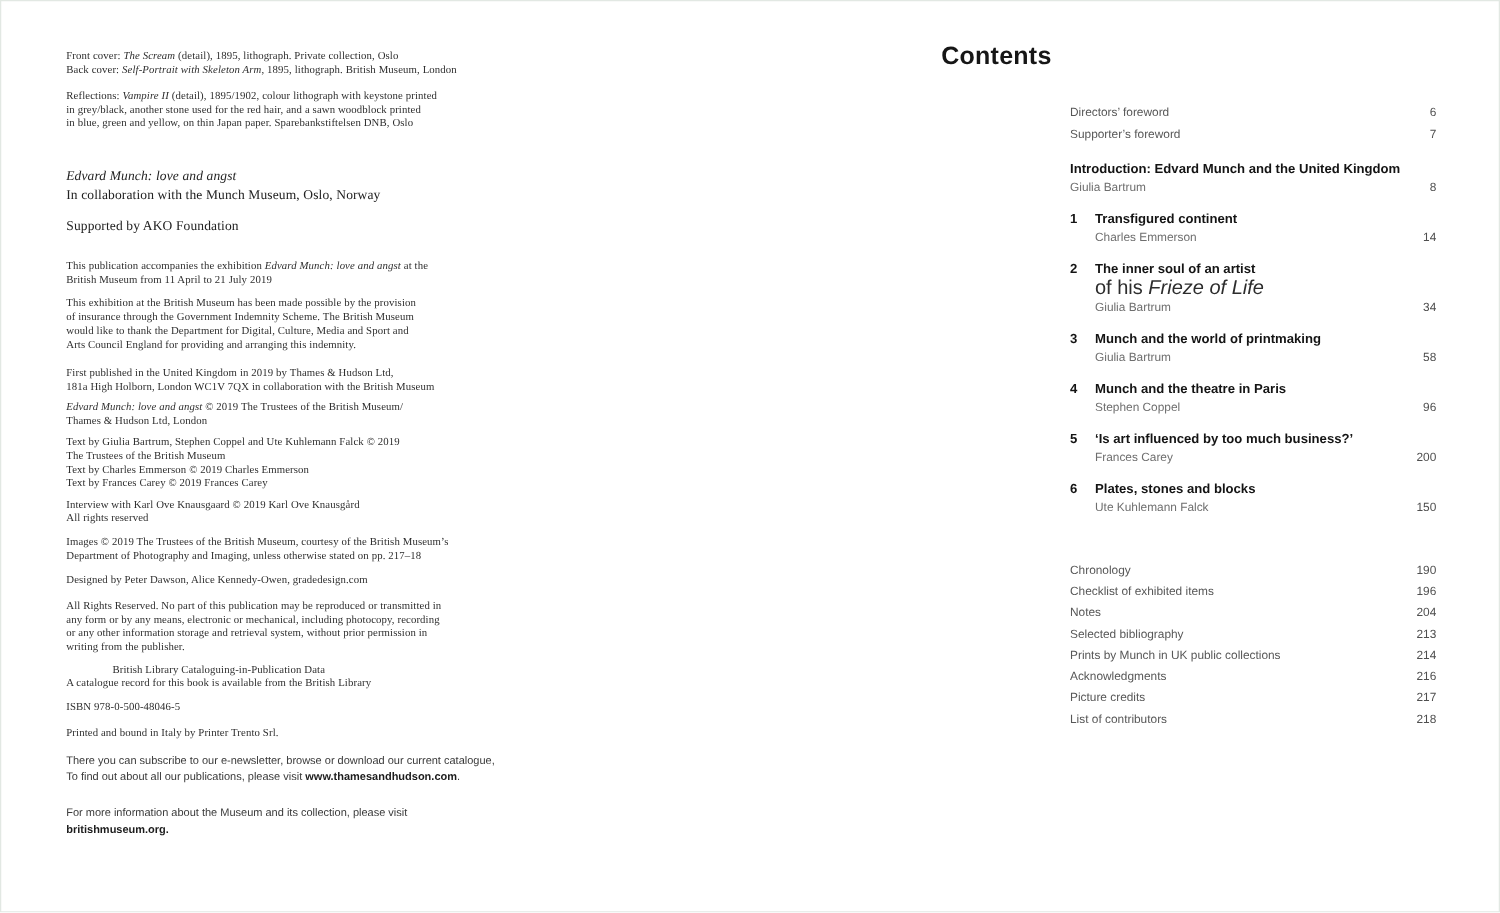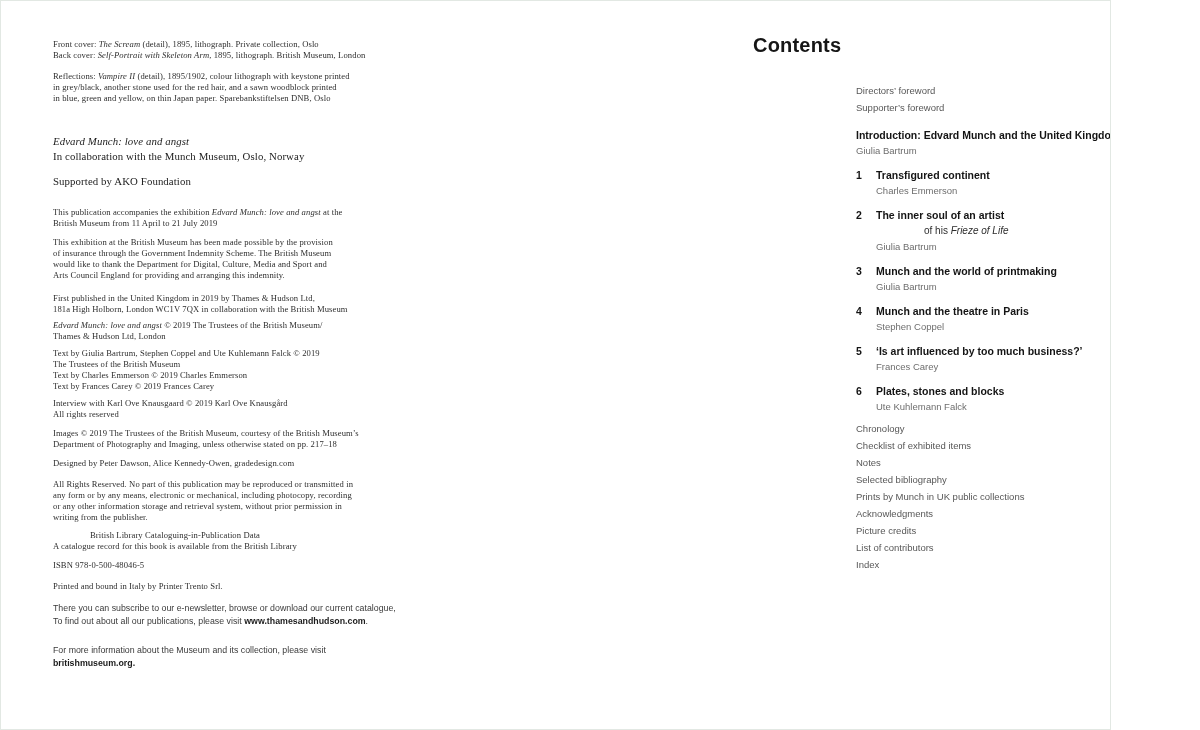--- a/index.html
+++ b/index.html
@@ -1,17 +1,17 @@
 <!DOCTYPE html>
 <html><head>
 <meta charset="utf-8">
 <style>
   html,body{margin:0;padding:0;background:#fff;}
   .canvas{
-    position:relative;width:1111px;height:730px;background:#ffffff;
+    position:relative;width:1200px;height:730px;background:#ffffff;
     border:1px solid #e2e8e3;box-sizing:border-box;overflow:hidden;
     font-family:"Liberation Sans","DejaVu Sans",sans-serif;
   }
   
   .left-page{position:absolute;left:0;top:0;width:600px;height:730px;}
   .lb{
     position:absolute;left:52px;color:#2e2e2e;
     font-family:"Liberation Serif","DejaVu Serif",serif;
     font-size:8.6px;line-height:11px;letter-spacing:.1px;
   }
@@ -28,24 +28,24 @@
   .toc-title{
     position:absolute;left:152px;top:33px;margin:0;
     font-size:20px;font-weight:bold;color:#161616;letter-spacing:.2px;
   }
   .toc{position:absolute;left:255px;top:84px;width:293px;}
   .t-row{
     display:flex;justify-content:space-between;align-items:baseline;
     height:16.5px;font-size:9.5px;color:#575757;white-space:nowrap;
   }
   .t-row.end{height:17px;}
-  .t-row.gap{margin-top:8px;}
+  .t-row.gap{margin-top:36px;}
   .t-entry{margin-top:8px;}
   .t-title{font-weight:bold;color:#141414;font-size:10.5px;line-height:16px;white-space:nowrap;}
-  .t-sub{color:#2d2d2d;font-size:10px;line-height:16px;white-space:nowrap;margin-left:48px;}
+  .t-sub{color:#2d2d2d;font-size:16px;line-height:16px;white-space:nowrap;}
   .t-sub .i{font-style:italic;}
   .t-last{display:flex;justify-content:space-between;align-items:baseline;line-height:16px;}
   .t-author{color:#6e6e6e;font-size:9.5px;white-space:nowrap;}
   .t-subtitle-dark{color:#252525;font-size:10.5px;white-space:nowrap;}
   .t-page{color:#4f4f4f;font-size:9.5px;}
   .ch-grid{display:flex;}
   .ch-num{width:20px;flex:0 0 20px;font-weight:bold;color:#141414;font-size:10.5px;line-height:16px;}
   .ch-body{flex:1 1 auto;min-width:0;}
 </style>
 </head>
@@ -251,19 +251,15 @@
           <span class="t-page">216</span>
         </div>
         <div class="t-row end">
           <span>Picture credits</span>
           <span class="t-page">217</span>
         </div>
         <div class="t-row end">
           <span>List of contributors</span>
           <span class="t-page">218</span>
         </div>
-        <div class="t-row end">
-          <span>Index</span>
-          <span class="t-page">219</span>
-        </div>
       </div>
   </div>
 </div>
 
 </body></html>

